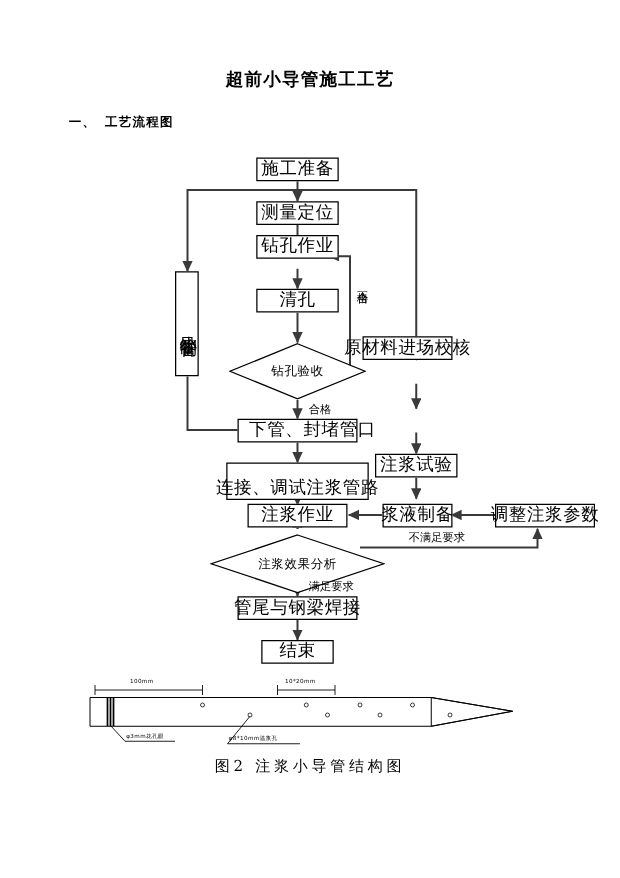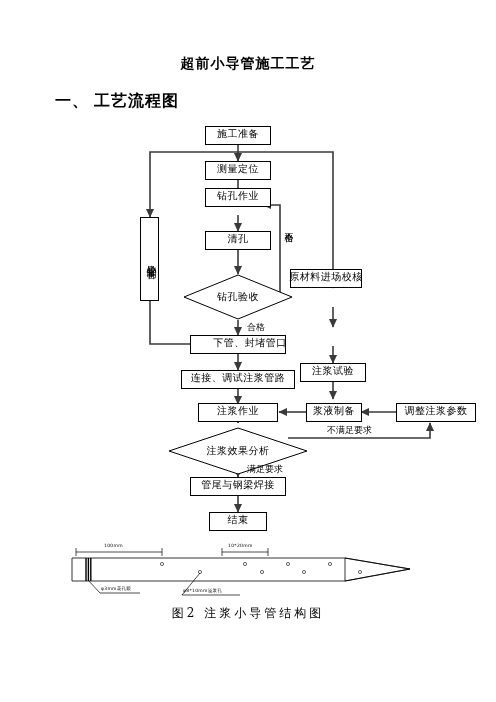--- a/index.html
+++ b/index.html
@@ -15,41 +15,41 @@
   
   .doc-title{
     position:absolute;left:0;top:55px;width:496px;
     text-align:center;
     font-family:"DejaVu Serif","Liberation Serif",serif;
     font-size:14px;font-weight:bold;letter-spacing:1px;
     color:#000;
   }
   .section-title{
     position:absolute;left:55px;top:91px;
-    font-family:Liberation Serif, serif;
-    font-size:16px;font-weight:bold;letter-spacing:1px;
+    font-family:Liberation Mono, monospace;
+    font-size:10px;font-weight:bold;letter-spacing:1px;
     color:#000;
   }
   .fig-caption{
     position:absolute;left:0;top:605px;width:496px;
     text-align:center;
     font-family:"DejaVu Serif","Liberation Serif",serif;
     font-size:12px;letter-spacing:3px;color:#000;
   }
 
   
   .flow{position:absolute;left:0;top:0;width:496px;height:545px;}
   .node{
     position:absolute;
     border:1px solid #000;
     background:#fff;
     font-family:"DejaVu Serif","Liberation Serif",serif;
-    font-size:10px;
+    font-size:14px;
     color:#000;
-    display:flex;align-items:flex-start;justify-content:center;
+    display:flex;align-items:flex-end;justify-content:center;
     box-sizing:border-box;
     white-space:nowrap;
     letter-spacing:0.5px;
     z-index:3;
   }
   .node.vert{
     writing-mode:vertical-rl;
     text-orientation:upright;
     letter-spacing:1px;
     padding:2px 0;
@@ -207,21 +207,21 @@
 
     <div class="node" style="left:290px;top:269px;width:72px;height:19px;">
       <span>原材料进场校核</span>
     </div>
 
     <div class="node" style="left:190px;top:335px;width:96px;height:19px;padding-left:24px;">
       <span>下管、封堵管口</span>
     </div>
 
 
-    <div class="node" style="left:181px;top:370px;width:114px;height:19px;">
+    <div class="node" style="left:181px;top:370px;width:114px;height:30px;">
       <span>连接、调试注浆管路</span>
     </div>
 
     <div class="node" style="left:300px;top:363px;width:66px;height:19px;">
       <span>注浆试验</span>
     </div>
 
     <div class="node" style="left:198px;top:403px;width:80px;height:19px;">
       <span>注浆作业</span>
     </div>

